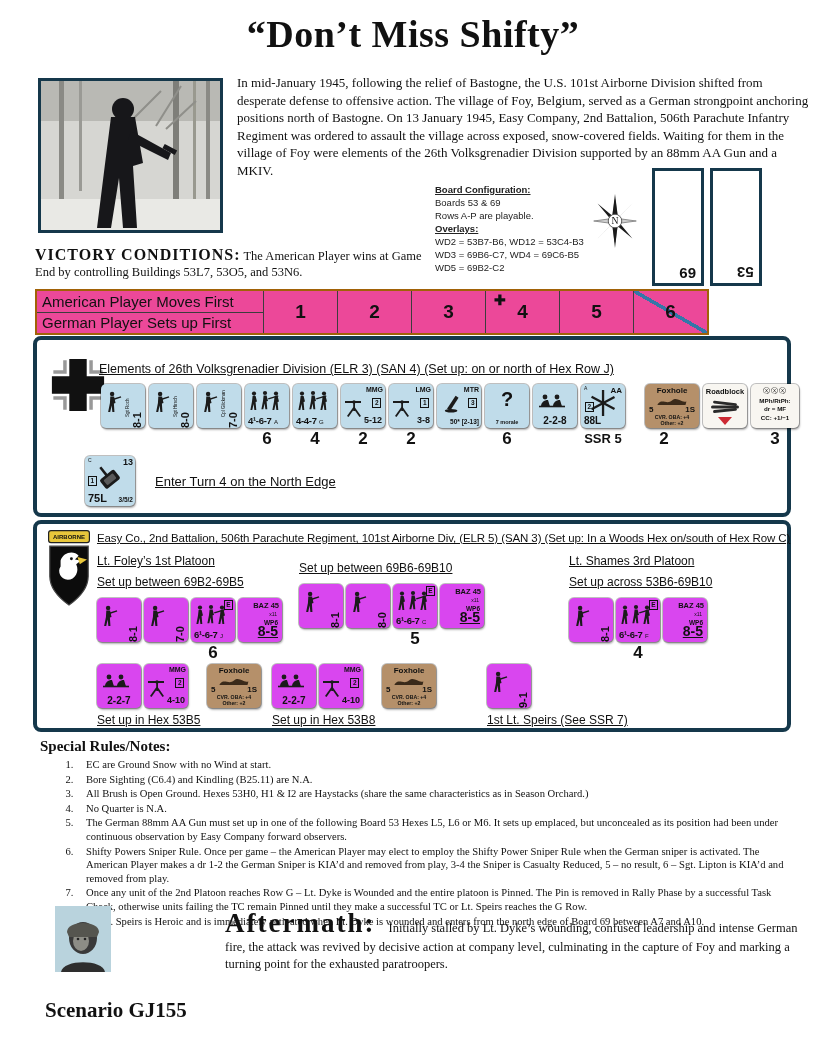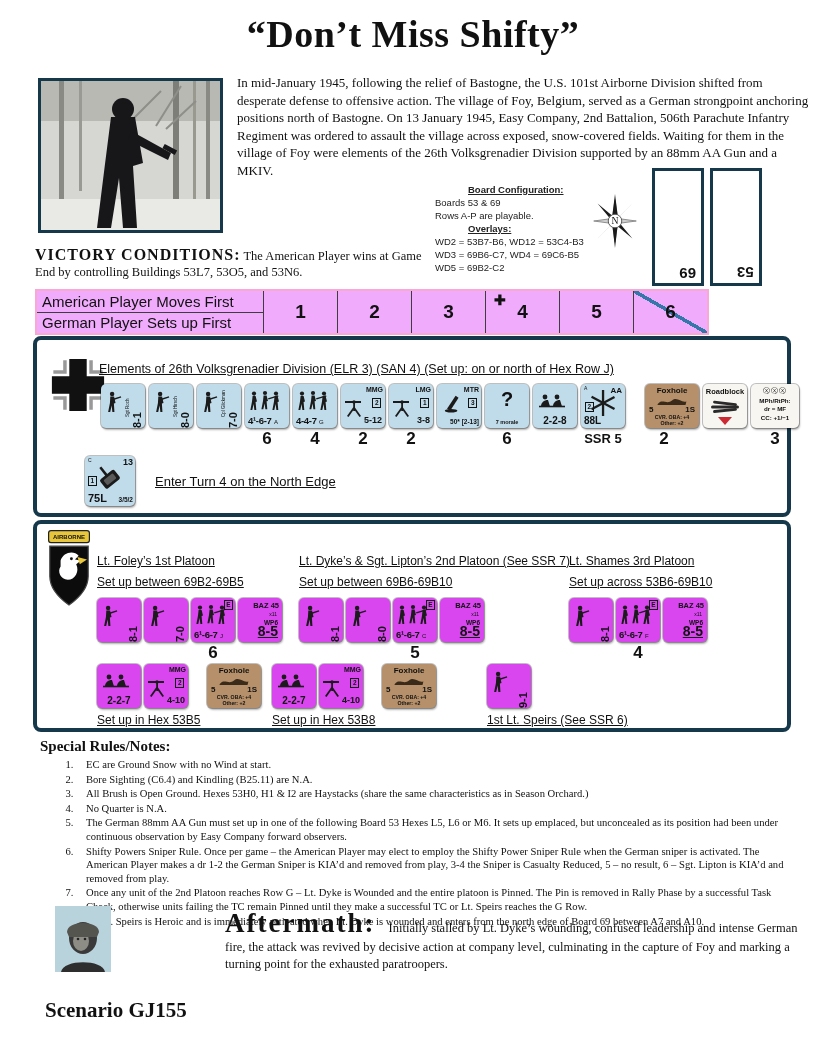--- a/index.html
+++ b/index.html
@@ -10,32 +10,32 @@
   .title{position:absolute;top:12px;left:0;width:100%;text-align:center;
          font:700 38px "Liberation Serif",serif;letter-spacing:.5px;}
   .photo{position:absolute;left:38px;top:78px;width:185px;height:155px;
          border:3px solid #15384b;box-sizing:border-box;background:#d8d8d4;}
   .intro{position:absolute;left:237px;top:74px;width:578px;}
   .intro-head{font:700 14px "Liberation Serif",serif;text-decoration:underline;margin-bottom:2px;}
   .intro-body{font:13px/17.5px "Liberation Serif",serif;}
 
   .board-config{position:absolute;left:435px;top:183px;width:200px;
                 font:9.5px/13px "Liberation Sans",sans-serif;color:#222;}
-  .bc-head{font-weight:700;text-decoration:underline;margin-left:33px;}
+  .bc-head{font-weight:700;text-decoration:underline;}
   .compass{position:absolute;left:586px;top:192px;}
   .boards{position:absolute;left:652px;top:168px;display:flex;gap:6px;}
   .board{position:relative;width:46px;height:112px;border:3px solid #15384b;background:#fff;}
   .bnum{position:absolute;bottom:2px;right:5px;font:700 15px "Liberation Sans",sans-serif;}
   .bnum.rot{transform:rotate(180deg);}
 
   .victory{position:absolute;left:35px;top:246px;width:402px;font:12.5px/16px "Liberation Serif",serif;}
   .vlabel{font:700 16px "Liberation Serif",serif;letter-spacing:1px;}
 
   
-  .track{position:absolute;left:35px;top:289px;display:flex;border:2px solid #f9a8d4;background:#f0abfc;text-align:center;}
+  .track{position:absolute;left:35px;top:289px;display:flex;border:2px solid #a16207;background:#ec4899;text-align:center;}
   .track-labels{width:226px;display:flex;flex-direction:column;}
   .track-labels div{flex:1;display:flex;align-items:center;padding-left:5px;
                     font:15px "Liberation Sans",sans-serif;}
   .track-labels div:first-child{border-bottom:1.5px solid #3d3d3d;}
   .tcell{position:relative;width:73px;border-left:1.5px solid #3d3d3d;display:flex;
          align-items:center;justify-content:center;height:42px;
          font:700 19px "Liberation Sans",sans-serif;}
   .tcell .cross{position:absolute;left:8px;top:1px;font-size:14px;font-weight:900;}
   .tcell.slash{background:linear-gradient(to top right,transparent 47.5%,#3577a8 47.5%,#3577a8 52.5%,transparent 52.5%);}
 
@@ -470,20 +470,21 @@
     <div class="patch">
       <svg width="48" height="78" viewBox="0 0 40 64">
         <rect x="3" y="0" width="34" height="10" rx="2" fill="#e8c63b" stroke="#222" stroke-width="1"></rect>
         <text x="20" y="7" text-anchor="middle" font-family="Liberation Sans, sans-serif" font-size="5" font-weight="bold" fill="#111">AIRBORNE</text>
         <path d="M4 13h32v25c0 11-9 19-16 24C13 57 4 49 4 38z" fill="#0c0c0c" stroke="#444" stroke-width="1"></path>
         <path d="M13 25c2-7 11-9 15-4l-3 3 5 1-4 3c3 6-1 13-7 13-6 0-9-7-6-11z" fill="#fff"></path>
         <path d="M27 22l8 2-6 4z" fill="#e8c63b"></path>
         <circle cx="22" cy="23.5" r="1.2" fill="#111"></circle>
       </svg>
     </div>
+    <div class="obhead">Easy Co., 2nd Battalion, 506th Parachute Regiment, 101st Airborne Div, (ELR 5) (SAN 3) (Set up: In a Woods Hex on/south of Hex Row C)</div>
 
     <div class="pcol pcol1">
       <div class="ptitle">Lt. Foley’s 1st Platoon</div>
       <div class="psetup">Set up between 69B2-69B5</div>
       <div class="prow">
         <div class="cwrap">
             <div class="ctr amr">
           <svg class="fig-man">
                 <use href="#s-man"></use>
               </svg>
@@ -516,21 +517,20 @@
           <span class="baz-l2">x11</span>
           <span class="baz-l3">WP6</span>
           <span class="baz-l4">8-5</span>
         </div>
             <div class="count"></div>
           </div>
       </div>
     </div>
 
     <div class="pcol pcol2">
-      <div class="ptitle">Lt. Dyke’s &amp; Sgt. Lipton’s 2nd Platoon (See SSR 7)</div>
       <div class="psetup">Set up between 69B6-69B10</div>
       <div class="prow">
         <div class="cwrap">
             <div class="ctr amr">
           <svg class="fig-man">
                 <use href="#s-man"></use>
               </svg>
               <span class="vval">8-1</span>
         </div>
             <div class="count"></div>
@@ -667,21 +667,21 @@
 
     <div class="sgrp sgrp3">
       <div class="srow">
         <div class="ctr amr">
           <svg class="fig-man">
               <use href="#s-man"></use>
             </svg>
             <span class="vval">9-1</span>
         </div>
       </div>
-      <div class="slabel">1st Lt. Speirs (See SSR 6)</div>
+      <div class="slabel">1st Lt. Speirs (See SSR 7)</div>
     </div>
   </div>
 
   <div class="rules">
     <div class="rules-head">Special Rules/Notes:</div>
     <ol>
       <li>EC are Ground Snow with no Wind at start.</li>
       <li>Bore Sighting (C6.4) and Kindling (B25.11) are N.A.</li>
       <li>All Brush is Open Ground. Hexes 53H0, H1 &amp; I2 are Haystacks (share the same characteristics as in Season Orchard.)</li>
       <li>No Quarter is N.A.</li>

